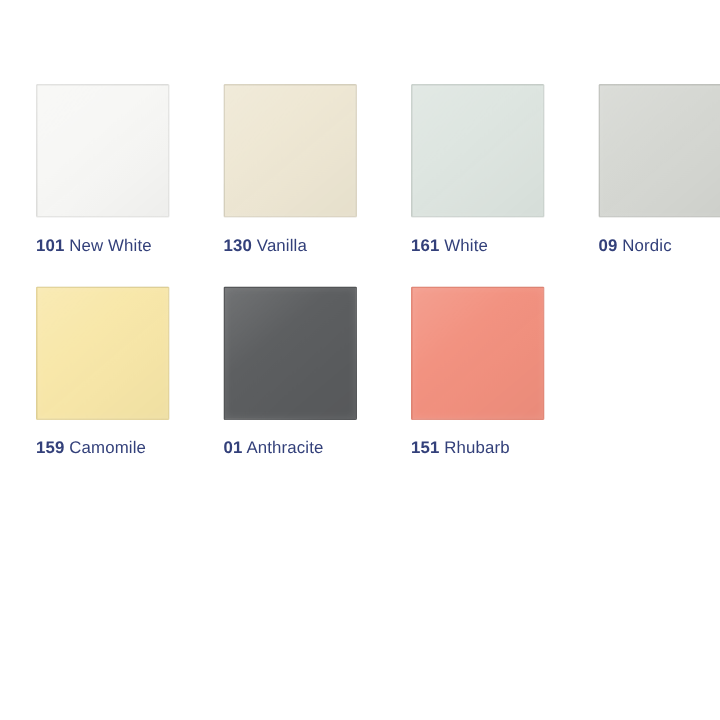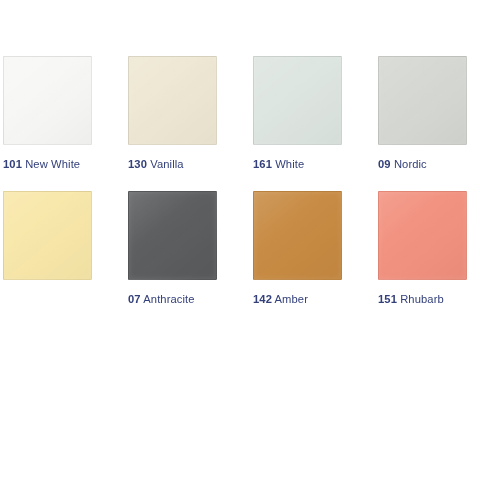--- a/index.html
+++ b/index.html
@@ -12,21 +12,21 @@
     height: 480px;
     background: #ffffff;
     font-family: "Liberation Sans", sans-serif;
     overflow: hidden;
   }
   #palette {
     position: relative;
     width: 480px;
     height: 480px;
     box-sizing: border-box;
-    padding: 56px 0 0 3px;
+    padding: 56px 0 0 24px;
   }
   .swatch-grid {
     display: grid;
     grid-template-columns: repeat(4, 125px);
     grid-auto-rows: 135px;
     column-gap: 0px;
     row-gap: 0px;
   }
   .swatch-cell {
     position: relative;
@@ -84,27 +84,24 @@
       <div class="swatch-cell">
         <div class="swatch-chip light-chip" style="background-color: rgb(221, 229, 224);"></div>
         <div class="swatch-label"><span class="code">161</span> <span class="name">White</span></div>
       </div>
       <div class="swatch-cell">
         <div class="swatch-chip light-chip" style="background-color: rgb(213, 215, 210);"></div>
         <div class="swatch-label"><span class="code">09</span> <span class="name">Nordic</span></div>
       </div>
       <div class="swatch-cell">
         <div class="swatch-chip light-chip" style="background-color: rgb(248, 231, 168);"></div>
+        <div class="swatch-label"><span class="code">159</span> <span class="name">Camomile</span></div>
       </div>
       <div class="swatch-cell">
         <div class="swatch-chip" style="background-color: rgb(90, 92, 94);"></div>
-        <div class="swatch-label"><span class="code">07</span> <span class="name">Anthracite</span></div>
-      </div>
-      <div class="swatch-cell">
-        <div class="swatch-chip" style="background-color: rgb(199, 138, 66);"></div>
-        <div class="swatch-label"><span class="code">142</span> <span class="name">Amber</span></div>
+        <div class="swatch-label"><span class="code">01</span> <span class="name">Anthracite</span></div>
       </div>
       <div class="swatch-cell">
         <div class="swatch-chip" style="background-color: rgb(242, 144, 126);"></div>
         <div class="swatch-label"><span class="code">151</span> <span class="name">Rhubarb</span></div>
       </div>
     </div>
 </div>
 
 </body></html>

